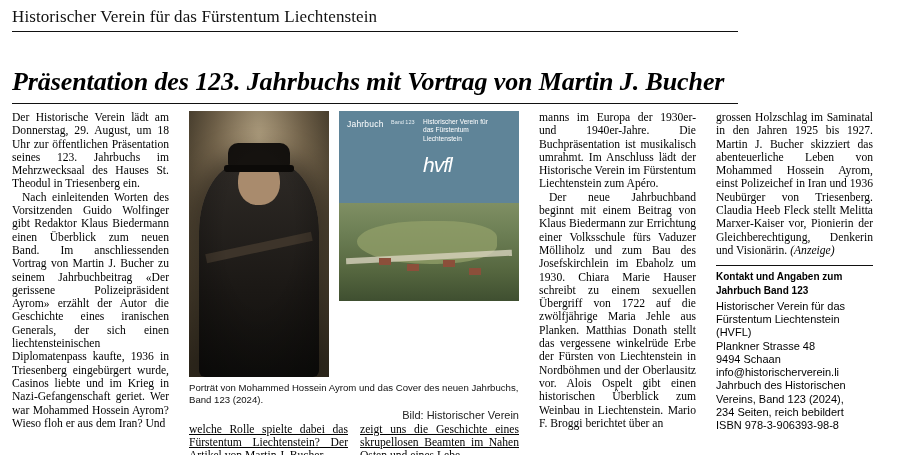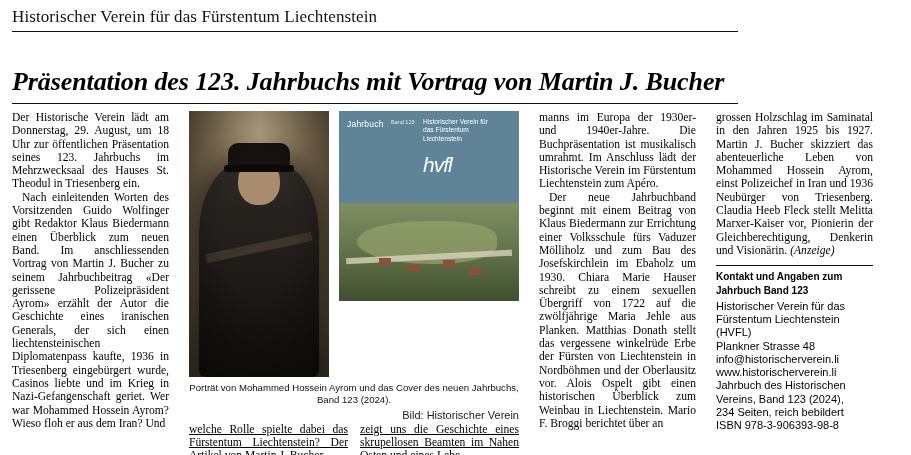--- a/index.html
+++ b/index.html
@@ -223,21 +223,20 @@
     position: absolute;
     width: 12px;
     height: 7px;
     background: #8b4f3a;
   }
   .caption {
     font-family: "Liberation Sans", sans-serif;
     font-size: 9.6px;
     line-height: 12.4px;
     color: #111;
-    text-align: center;
   }
   .credit {
     font-family: "Liberation Sans", sans-serif;
     font-size: 11px;
     line-height: 11px;
     color: #222;
     text-align: right;
     margin-top: 3px;
   }
   .mid-caption-row {
@@ -348,22 +347,22 @@
     </div>
 
     <div class="col">
       <p class="body"><span>grossen Holzschlag im Saminatal in den Jahren 1925 bis 1927. Martin J. Bucher skizziert das abenteuerliche Leben von Mohammed Hossein Ayrom, einst Polizeichef in Iran und 1936 Neubürger von Triesenberg. Claudia Heeb Fleck stellt Melitta Marxer-Kaiser vor, Pionierin der Gleichberechtigung, Denkerin und Visionärin.</span> <span class="italic-note">(Anzeige)</span></p>
 
       <div class="contact-rule"></div>
       <div class="contact-title">Kontakt und Angaben zum Jahrbuch Band 123</div>
       <div class="contact-body">
         <div>Historischer Verein für das Fürstentum Liechtenstein (HVFL)</div>
         <div>Plankner Strasse 48</div>
+        <div>9494 Schaan</div>
         <div>info@historischerverein.li</div>
-        <div>www.historischerverein.li</div>
         <div>Jahrbuch des Historischen Vereins, Band 123 (2024),</div>
         <div>234 Seiten, reich bebildert</div>
         <div>ISBN 978-3-906393-98-8</div>
       </div>
     </div>
 
   </div>
 </div>
 
 </body></html>

